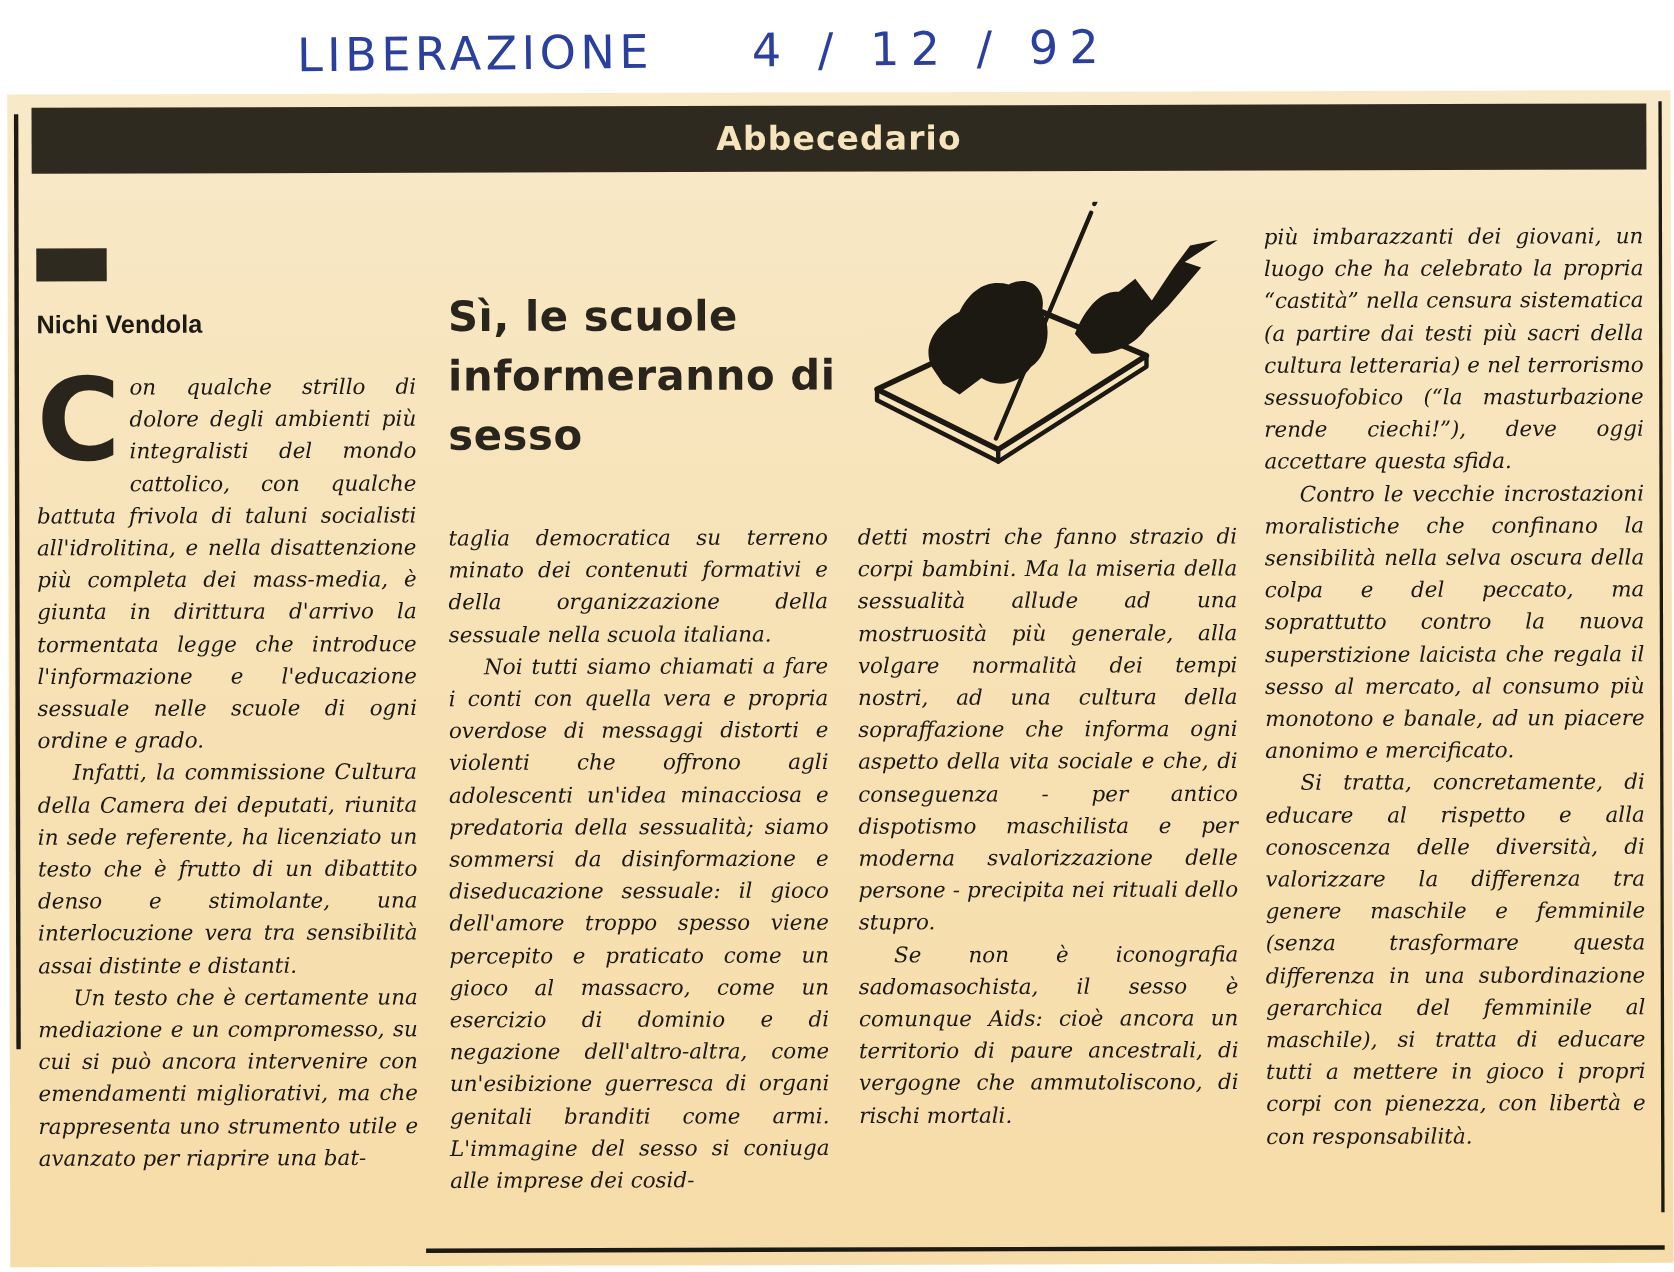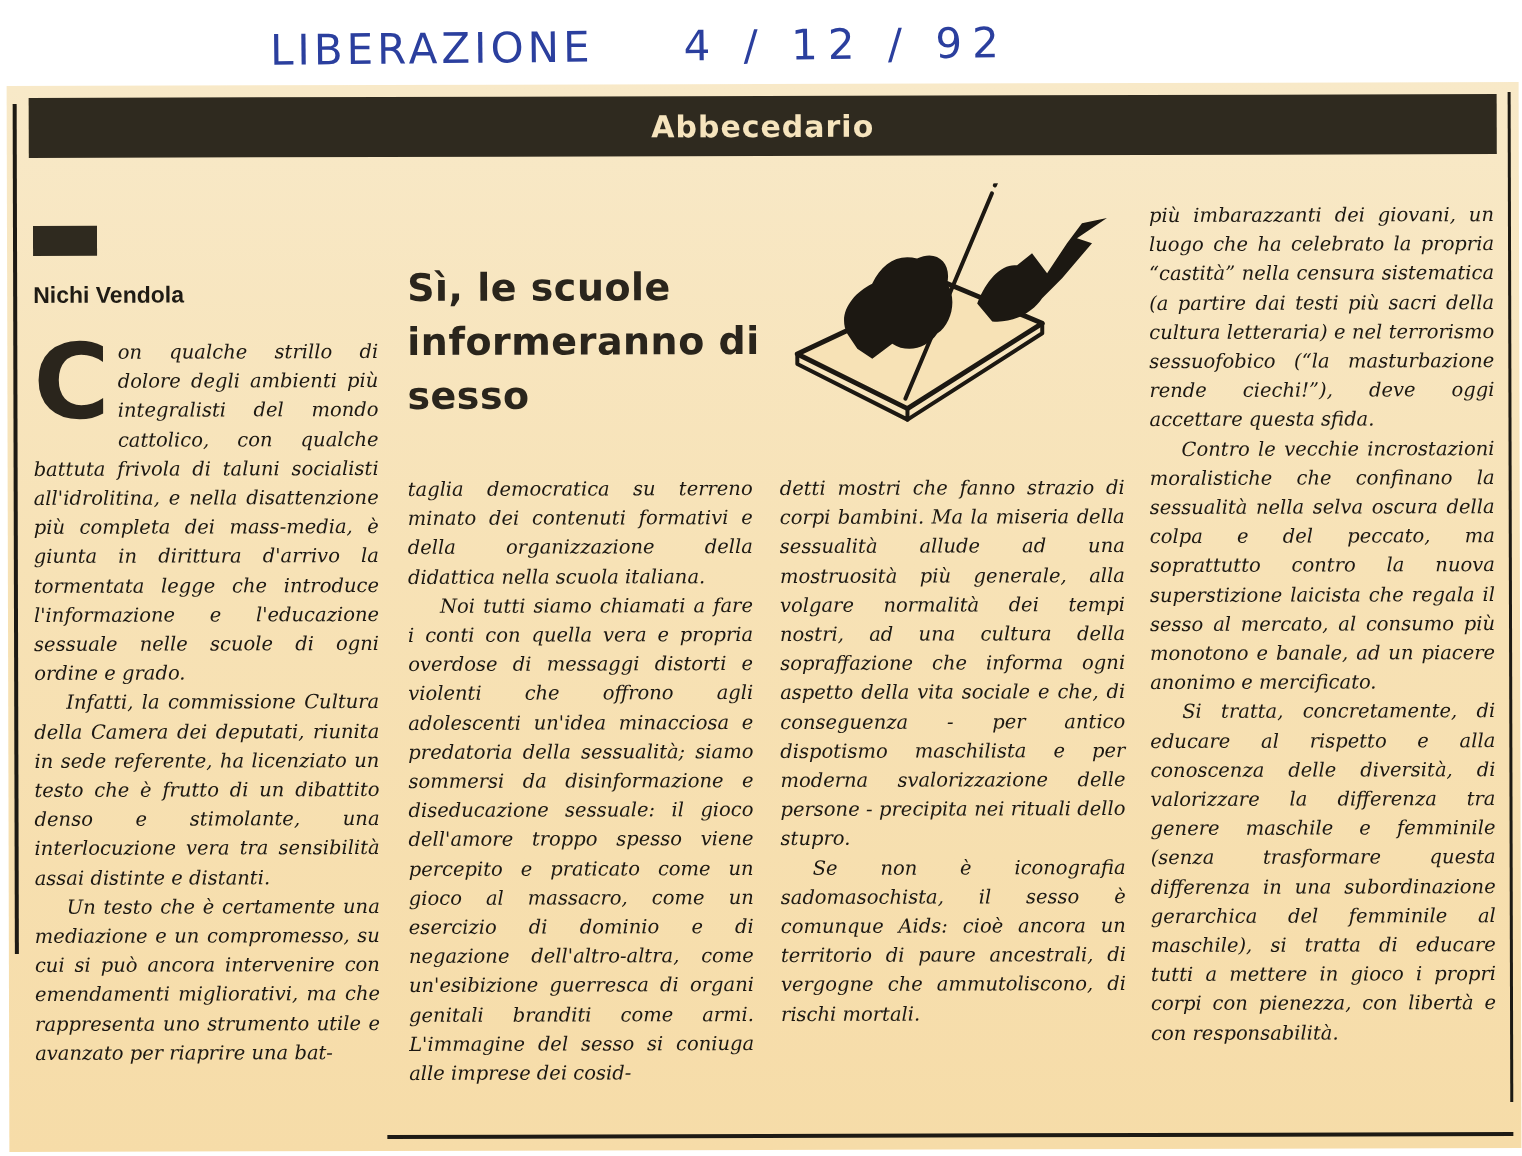--- a/index.html
+++ b/index.html
@@ -94,27 +94,27 @@
     </g>
   </svg>
 
   <div class="col col1">
     <p class="noindent"><span class="dropcap">C</span><span>on qualche strillo di dolore degli ambienti più integralisti del mondo cattolico, con qualche battuta frivola di taluni socialisti all'idrolitina, e nella disattenzione più completa dei mass-media, è giunta in dirittura d'arrivo la tormentata legge che introduce l'informazione e l'educazione sessuale nelle scuole di ogni ordine e grado.</span></p>
     <p>Infatti, la commissione Cultura della Camera dei deputati, riunita in sede referente, ha licenziato un testo che è frutto di un dibattito denso e stimolante, una interlocuzione vera tra sensibilità assai distinte e distanti.</p>
     <p>Un testo che è certamente una mediazione e un compromesso, su cui si può ancora intervenire con emendamenti migliorativi, ma che rappresenta uno strumento utile e avanzato per riaprire una bat-</p>
   </div>
 
   <div class="col col2">
-    <p class="noindent">taglia democratica su terreno minato dei contenuti formativi e della organizzazione della didattica nella scuola italiana.</p>
+    <p class="noindent">taglia democratica su terreno minato dei contenuti formativi e della organizzazione della sessuale nella scuola italiana.</p>
     <p>Noi tutti siamo chiamati a fare i conti con quella vera e propria overdose di messaggi distorti e violenti che offrono agli adolescenti un'idea minacciosa e predatoria della sessualità; siamo sommersi da disinformazione e diseducazione sessuale: il gioco dell'amore troppo spesso viene percepito e praticato come un gioco al massacro, come un esercizio di dominio e di negazione dell'altro-altra, come un'esibizione guerresca di organi genitali branditi come armi. L'immagine del sesso si coniuga alle imprese dei cosid-</p>
   </div>
 
   <div class="col col3">
     <p class="noindent">detti mostri che fanno strazio di corpi bambini. Ma la miseria della sessualità allude ad una mostruosità più generale, alla volgare normalità dei tempi nostri, ad una cultura della sopraffazione che informa ogni aspetto della vita sociale e che, di conseguenza - per antico dispotismo maschilista e per moderna svalorizzazione delle persone - precipita nei rituali dello stupro.</p>
     <p>Se non è iconografia sadomasochista, il sesso è comunque Aids: cioè ancora un territorio di paure ancestrali, di vergogne che ammutoliscono, di rischi mortali.</p>
   </div>
 
   <div class="col col4">
     <p class="noindent">più imbarazzanti dei giovani, un luogo che ha celebrato la propria “castità” nella censura sistematica (a partire dai testi più sacri della cultura letteraria) e nel terrorismo sessuofobico (“la masturbazione rende ciechi!”), deve oggi accettare questa sfida.</p>
-    <p>Contro le vecchie incrostazioni moralistiche che confinano la sessualità nella selva oscura della colpa e del peccato, ma soprattutto contro la nuova superstizione laicista che regala il sesso al mercato, al consumo più monotono e banale, ad un piacere anonimo e mercificato.</p>
+    <p>Contro le vecchie incrostazioni moralistiche che confinano la sensibilità nella selva oscura della colpa e del peccato, ma soprattutto contro la nuova superstizione laicista che regala il sesso al mercato, al consumo più monotono e banale, ad un piacere anonimo e mercificato.</p>
     <p>Si tratta, concretamente, di educare al rispetto e alla conoscenza delle diversità, di valorizzare la differenza tra genere maschile e femminile (senza trasformare questa differenza in una subordinazione gerarchica del femminile al maschile), si tratta di educare tutti a mettere in gioco i propri corpi con pienezza, con libertà e con responsabilità.</p>
   </div>
 </div>
 
 </body></html>

